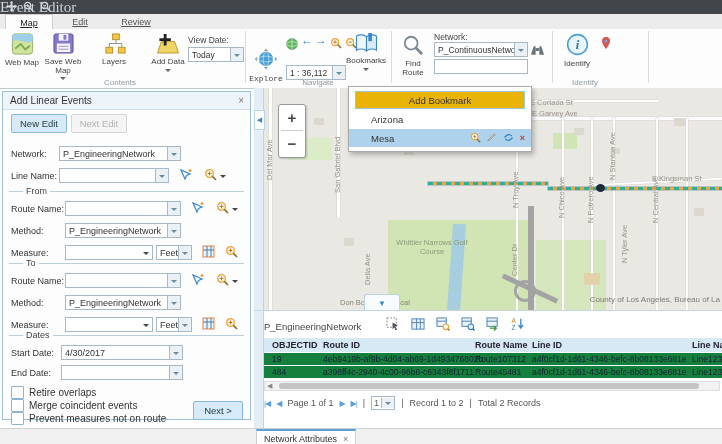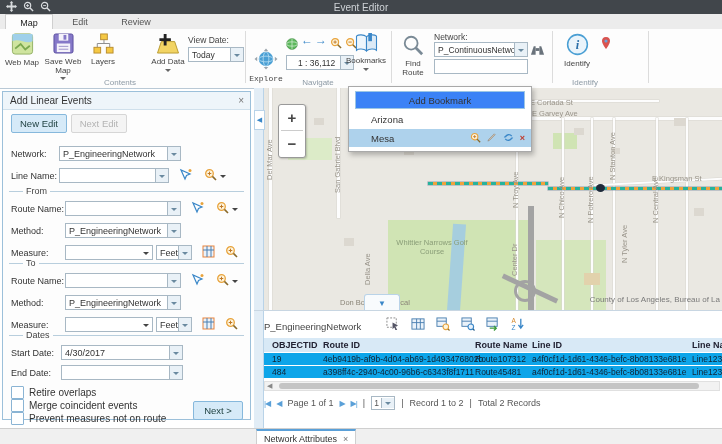--- a/index.html
+++ b/index.html
@@ -1,24 +1,24 @@
 <!DOCTYPE html>
 <html><head>
 <meta charset="utf-8">
 <style>
   html,body{margin:0;padding:0;background:#fff;}
   #app{position:relative;width:722px;height:444px;font-family:"Liberation Sans",sans-serif;overflow:hidden;background:#fff;color:#333;}
   .abs{position:absolute;}
   
   .titlebar{position:absolute;left:0;top:0;width:722px;height:14px;background:#41464b;display:flex;align-items:center;}
   .titlebar .ticons{display:flex;gap:6px;margin-left:6px;align-items:center;}
-  .title-text{position:absolute;left:0;right:0;text-align:center;font-size:10px;color:#cfd3d7;}
+  .title-text{position:absolute;left:0;right:0;text-align:left;font-size:15px;color:#cfd3d7;font-family:Liberation Serif, serif;}
   
   .tabrow{position:absolute;left:0;top:14px;width:722px;height:15px;background:#ececec;border-bottom:1px solid #e0e0e0;}
-  .rtab{position:absolute;top:0;height:15px;display:flex;align-items:center;justify-content:center;font-size:9px;color:#555;}
+  .rtab{position:absolute;top:0;height:15px;display:flex;align-items:center;justify-content:center;font-size:9px;color:#555;text-decoration:underline;}
   .rtab.active{background:#fdfdfd;border:1px solid #cfcfcf;border-bottom:none;color:#222;}
   
   .ribbon{position:absolute;left:0;top:29px;width:722px;height:59px;background:#fdfdfd;border-bottom:1px solid #b9c9d6;}
   .rsep{position:absolute;top:2px;height:52px;width:1px;background:#dcdcdc;}
   .rbtn{position:absolute;display:flex;flex-direction:column;align-items:center;gap:1px;font-size:8px;color:#444;text-align:center;line-height:1.1;cursor:default;}
   .grouplbl{position:absolute;top:49px;font-size:8px;color:#8d9aa5;text-align:center;}
   .selbox{position:absolute;height:13px;background:#fff;border:1px solid #a8b8c4;display:flex;align-items:center;font-size:8.5px;color:#333;}
   .selbox .val{flex:1;padding:0 3px;white-space:nowrap;overflow:hidden;}
   .caretb{width:12px;height:100%;background:#e9f1f7;border-left:1px solid #a8b8c4;display:flex;align-items:center;justify-content:center;}
   .caretb::after{content:"";border:3px solid transparent;border-top-color:#6a8aa0;margin-top:4px;}
@@ -55,32 +55,32 @@
   .zoomctl{position:absolute;left:24px;top:16px;width:26px;height:52px;background:#fff;border:1px solid #999;border-radius:3px;box-shadow:1px 1px 2px rgba(0,0,0,.2);}
   .zbtn{width:100%;height:25px;display:flex;align-items:center;justify-content:center;font-size:15px;color:#444;font-weight:bold;}
   .zdiv{height:1px;background:#ccc;margin:0 2px;}
   .mapstrip{position:absolute;left:0;top:0;width:9px;height:222px;background:#e2edf6;border-right:1px solid #b9d3e8;}
   .stripbtn{position:absolute;left:0;top:22px;width:9px;height:18px;background:#fff;border:1px solid #b9d3e8;display:flex;align-items:center;justify-content:center;font-size:7px;color:#3a87c8;}
   .maptabbtn{position:absolute;left:110px;top:206px;width:34px;height:16px;background:#f8fbfd;border:1px solid #b9d3e8;border-bottom:none;border-radius:3px 3px 0 0;display:flex;align-items:center;justify-content:center;font-size:8px;color:#3a87c8;}
   .citylbl{position:absolute;font-family:"Liberation Serif",serif;font-size:11px;font-weight:bold;color:#8b4040;letter-spacing:1px;line-height:1.25;text-align:center;}
   .attr{position:absolute;font-size:8px;color:#7a7a7a;white-space:nowrap;}
   
   .bkpopup{position:absolute;left:348px;top:86px;width:182px;height:64px;background:#fff;border:1px solid #a9a9a9;box-shadow:2px 3px 5px rgba(0,0,0,.25);z-index:50;}
-  .bkadd{position:absolute;left:6px;top:4px;right:6px;height:16px;background:#3b82f6;border:1px solid #9cc6e4;display:flex;align-items:center;justify-content:center;font-size:9.5px;color:#333;}
+  .bkadd{position:absolute;left:6px;top:4px;right:6px;height:16px;background:#eab308;border:1px solid #9cc6e4;display:flex;align-items:center;justify-content:center;font-size:9.5px;color:#333;}
   .bkitem{position:absolute;left:0;right:0;height:16px;display:flex;align-items:center;font-size:9.5px;color:#333;padding-left:22px;box-sizing:border-box;}
   .bkitem.selectedrow{background:#aed2ec;height:18px;}
   .bkicons{position:absolute;right:6px;display:flex;gap:6px;align-items:center;}
   
   .tablepanel{position:absolute;left:254px;top:310px;width:468px;height:118px;background:#fff;border-top:1px solid #c8d6e2;box-sizing:border-box;}
   .tstrip{position:absolute;left:0;top:0;width:9px;height:118px;background:#e2edf6;border-right:1px solid #b9d3e8;}
   .ttools{position:absolute;left:10px;top:4px;right:0;height:22px;display:flex;align-items:center;gap:11px;}
   .tnet{font-size:9.5px;color:#444;margin-right:14px;}
   .thead{position:absolute;left:10px;top:27px;right:0;height:14px;background:#d8e9f6;}
   .thead span{position:absolute;top:2px;font-size:9px;font-weight:bold;color:#223;white-space:nowrap;}
-  .trow{position:absolute;left:10px;right:0;height:12px;background:#0ea5e9;}
+  .trow{position:absolute;left:10px;right:0;height:12px;background:#15803d;}
   .trow span{position:absolute;top:1px;font-size:8.5px;color:#123;white-space:nowrap;}
   .hscroll{position:absolute;left:10px;top:70px;right:2px;height:10px;background:#f2f2f2;border:1px solid #e0e0e0;box-sizing:border-box;}
   .hthumb{position:absolute;left:14px;top:1px;width:420px;height:6px;background:#c4c4c4;border-radius:3px;}
   .pager{position:absolute;left:10px;top:84px;right:0;height:16px;display:flex;align-items:center;font-size:9px;color:#555;gap:6px;}
   .pgbtn{color:#5aa0d8;font-size:8px;letter-spacing:-1px;}
   .pgsel{width:22px;height:12px;border:1px solid #a8b8c4;display:flex;align-items:center;font-size:8.5px;}
   .pgsel .v{flex:1;text-align:center;}
   
   .bottomtabs{position:absolute;left:0;top:428px;width:722px;height:16px;background:#f0f0f0;border-top:1px solid #cfcfcf;}
   .btab{position:absolute;left:256px;top:0;height:15px;background:#fff;border:1px solid #cfcfcf;border-top:2px solid #5aa0d8;border-bottom:none;display:flex;align-items:center;gap:6px;padding:0 7px;font-size:9px;color:#333;}
@@ -131,21 +131,21 @@
             <rect x="1" y="1" width="20" height="20" rx="2" fill="#8578c8" stroke="#5a4fa0"></rect>
             <rect x="6" y="1" width="10" height="7" fill="#f4f2fa"></rect>
             <rect x="11" y="2" width="3" height="5" fill="#8578c8"></rect>
             <rect x="4" y="11" width="14" height="9" fill="#f4f2fa"></rect>
             <line x1="6" y1="14" x2="16" y2="14" stroke="#9a90c8"></line>
             <line x1="6" y1="17" x2="16" y2="17" stroke="#9a90c8"></line>
           </svg></span>
       <span>Save Web Map</span>
       <span class="minicaret"></span>
     </div>
-    <div class="rbtn" style="left:86px;top:4px;width:34px;">
+    <div class="rbtn" style="left:92px;top:4px;width:34px;align-items:flex-end;">
       <span><svg width="21" height="21" viewBox="0 0 22 22">
             <rect x="8" y="1" width="7" height="6" fill="#f5c843" stroke="#b98d2f"></rect>
             <path d="M11.5 7 V11 M4.5 15 V11 H17.5 V15" stroke="#8a8a8a" fill="none"></path>
             <rect x="1" y="15" width="7" height="6" fill="#f5c843" stroke="#b98d2f"></rect>
             <rect x="14" y="15" width="7" height="6" fill="#f5c843" stroke="#b98d2f"></rect>
           </svg></span>
       <span>Layers</span>
     </div>
     <div class="rbtn" style="left:150px;top:4px;width:36px;">
       <span><svg width="24" height="21" viewBox="0 0 24 22">
@@ -186,21 +186,21 @@
           <circle cx="5.5" cy="5.5" r="3.8" fill="#fdf4dc" stroke="#e8a33c" stroke-width="1.3"></circle>
           <line x1="8.4" y1="8.4" x2="12" y2="12" stroke="#8a6a2a" stroke-width="1.6"></line>
           <line x1="3.7" y1="5.5" x2="7.3" y2="5.5" stroke="#c07828" stroke-width="1"></line>
           <line x1="5.5" y1="3.7" x2="5.5" y2="7.3" stroke="#c07828" stroke-width="1"></line>
         </svg></span>
     <span class="abs" style="left:345px;top:6px;"><svg width="12" height="12" viewBox="0 0 13 13">
           <circle cx="5.5" cy="5.5" r="3.8" fill="#fdf4dc" stroke="#e8a33c" stroke-width="1.3"></circle>
           <line x1="8.4" y1="8.4" x2="12" y2="12" stroke="#8a6a2a" stroke-width="1.6"></line>
           <line x1="3.7" y1="5.5" x2="7.3" y2="5.5" stroke="#c07828" stroke-width="1"></line>
         </svg></span>
-    <div class="selbox" style="left:286px;top:26px;width:58px;padding-left:8px;">
+    <div class="selbox" style="left:286px;top:36px;width:58px;">
       <span class="val">1 : 36,112</span>
       <span class="caretb"></span>
     </div>
     <div class="rbtn" style="left:348px;top:4px;width:36px;">
       <span><svg width="25" height="20" viewBox="0 0 26 22">
             <path d="M13 4 C10 1.5,4 1.5,2 3.5 V19 C4 17,10 17,13 19.5 Z" fill="#eef6fc" stroke="#3a87c8" stroke-width="1.2"></path>
             <path d="M13 4 C16 1.5,22 1.5,24 3.5 V19 C22 17,16 17,13 19.5 Z" fill="#dceaf6" stroke="#3a87c8" stroke-width="1.2"></path>
             <rect x="15" y="0" width="4" height="9" fill="#3a87c8"></rect>
           </svg></span>
       <span>Bookmarks</span>

